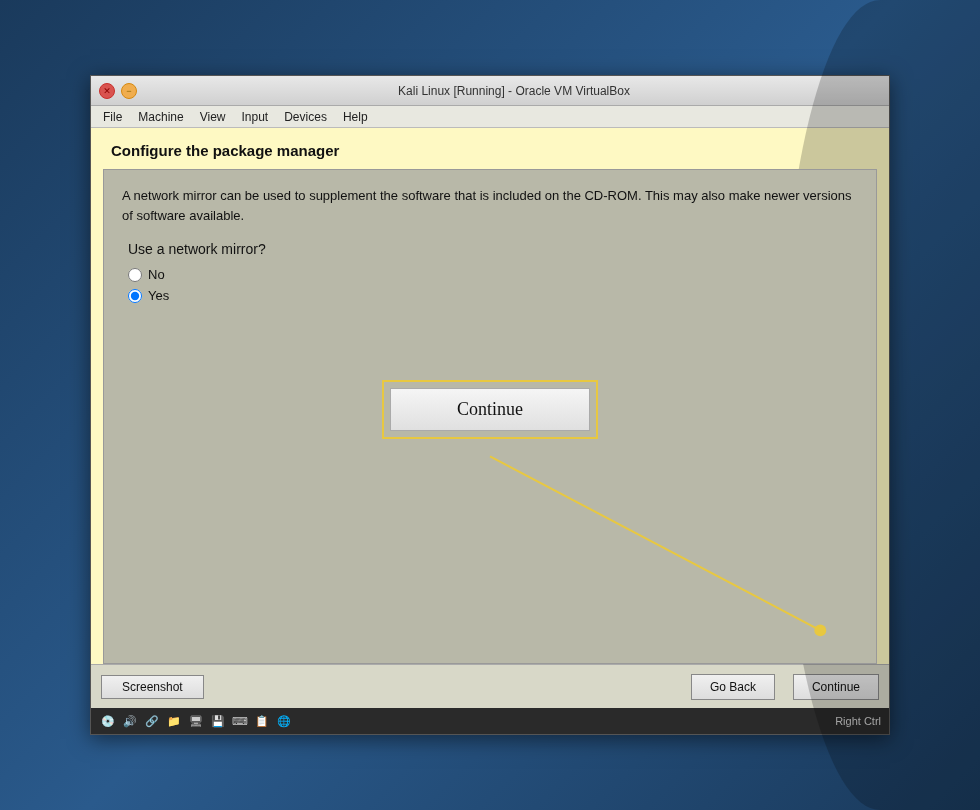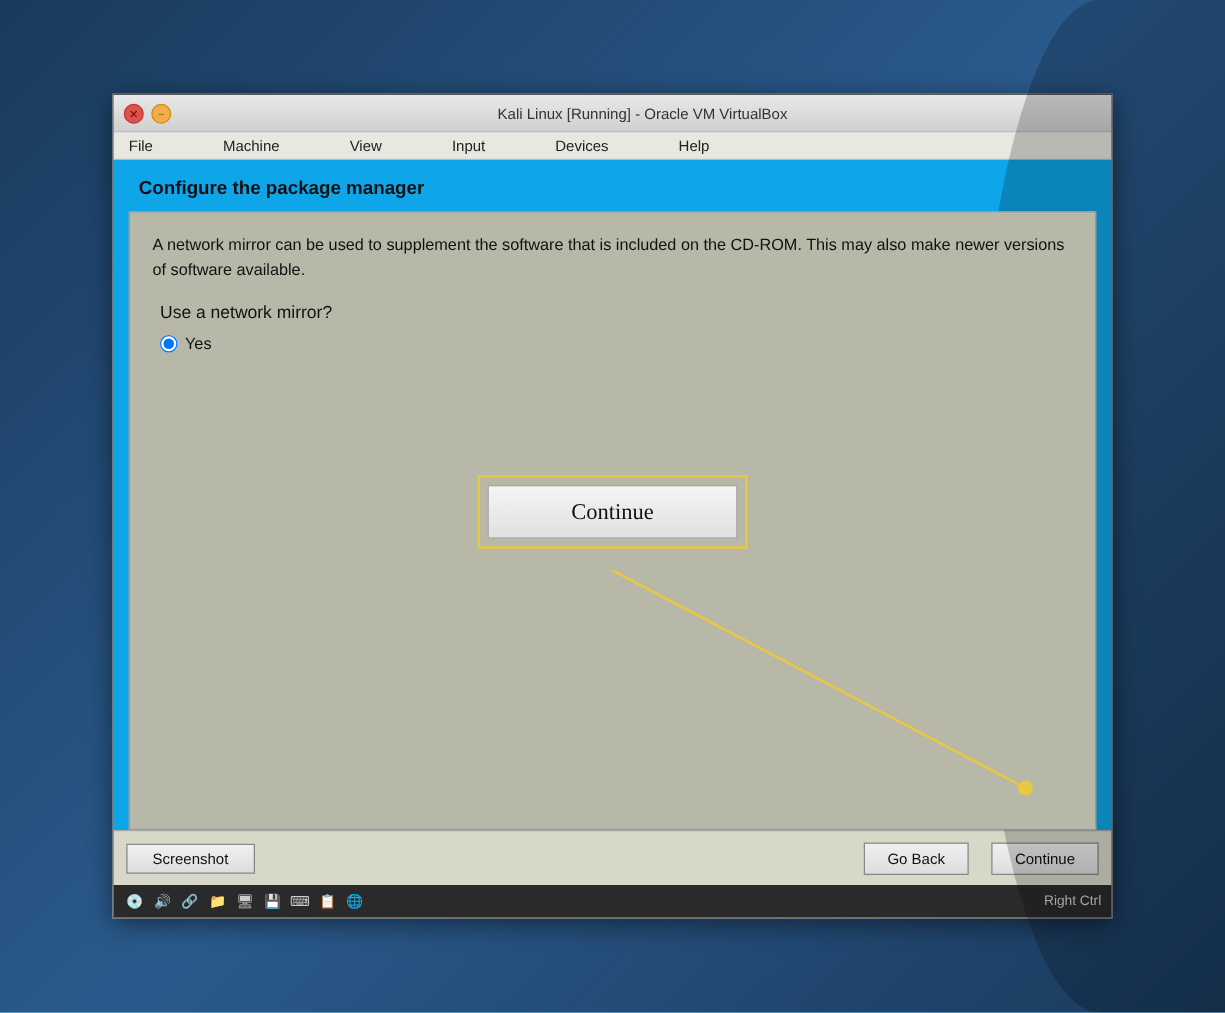--- a/index.html
+++ b/index.html
@@ -82,21 +82,20 @@
 
     
     .menu-bar {
       background: #e8e8e0;
       height: 22px;
       display: flex;
       align-items: center;
       padding: 0 4px;
       border-bottom: 1px solid #bbb;
       flex-shrink: 0;
-      gap: 40px;
     }
 
     .menu-item {
       padding: 2px 8px;
       font-size: 12px;
       color: #222;
       cursor: pointer;
     }
 
     
@@ -132,21 +131,21 @@
 
     .kali-logo-sub {
       font-size: 8px;
       color: #99aabb;
       letter-spacing: 2px;
       text-align: center;
     }
 
     
     .content-area {
-      background: #0ea5e9;
+      background: #fef9c3;
       flex: 1;
       display: flex;
       flex-direction: column;
       padding: 0;
       overflow: hidden;
     }
 
     .page-title {
       padding: 14px 20px 10px;
       font-size: 15px;
@@ -321,20 +320,24 @@
 
   <div class="content-area">
     <div class="page-title">Configure the package manager</div>
 
     <div class="content-box">
       <div class="description-text">A network mirror can be used to supplement the software that is included on the CD-ROM. This may also make newer versions of software available.</div>
 
       <div class="question-label">Use a network mirror?</div>
 
       <div class="radio-group">
+        <label class="radio-item">
+          <input type="radio" name="mirror" style="">
+          <span>No</span>
+        </label>
         <label class="radio-item">
           <input type="radio" name="mirror" checked="" style="">
           <span>Yes</span>
         </label>
       </div>
 
       <div class="continue-btn-container">
         <div class="continue-btn-inner">
           <button class="continue-btn">Continue</button>
         </div>

